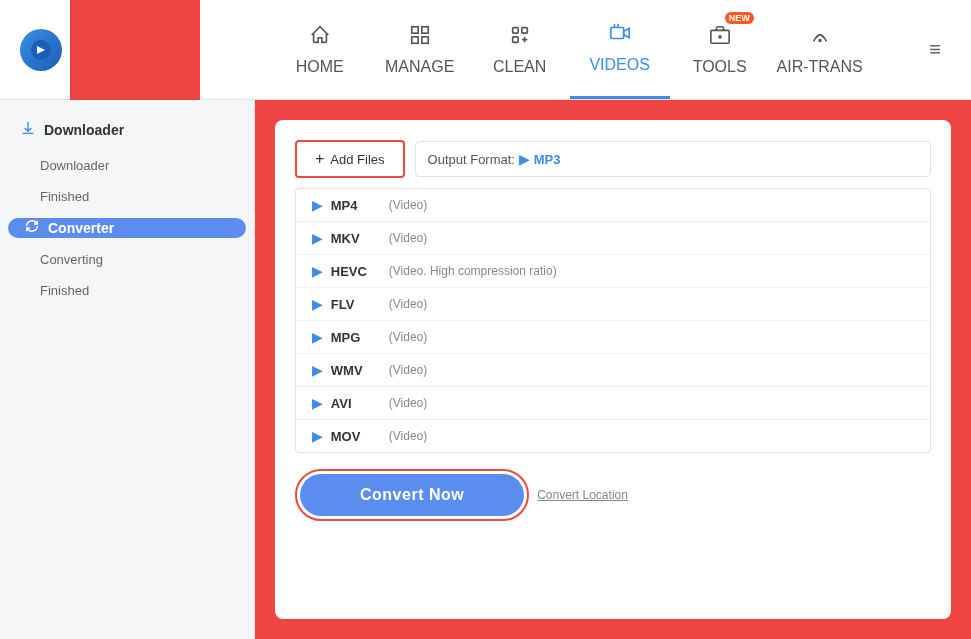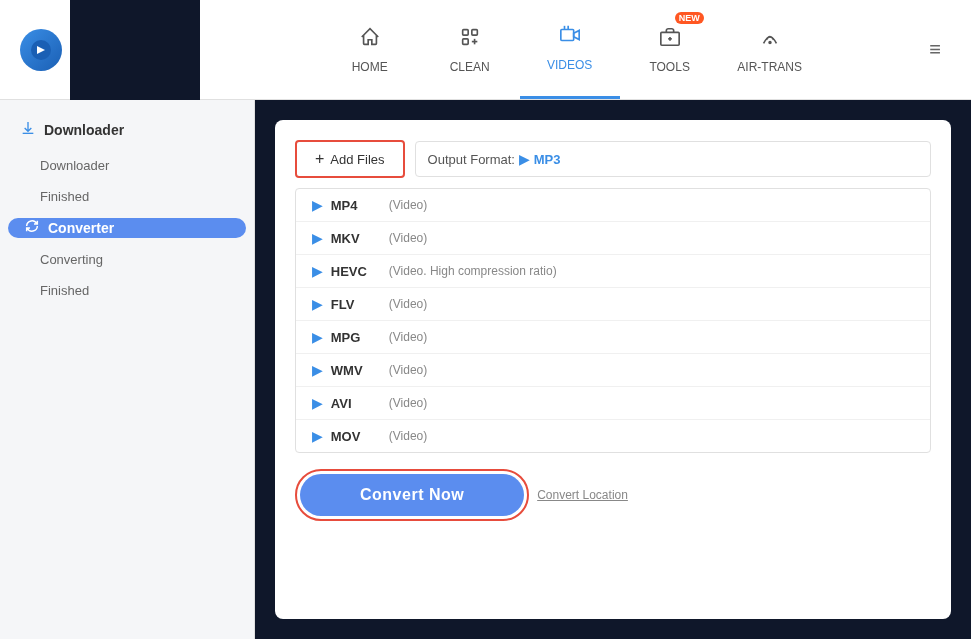--- a/index.html
+++ b/index.html
@@ -51,21 +51,21 @@
       width: 100px;
       height: 100%;
       cursor: pointer;
       position: relative;
       color: #555;
       gap: 6px;
       text-decoration: none;
     }
     .nav-tab.active { color: #3a8ee6; border-bottom: 3px solid #3a8ee6; }
     .nav-tab .tab-icon { font-size: 22px; }
-    .nav-tab .tab-label { font-size: 12px; font-weight: 500; }
+    .nav-tab .tab-label { font-size: 16px; font-weight: 500; }
     .nav-badge {
       position: absolute;
       top: 12px; right: 16px;
       background: #ff5722;
       color: #fff;
       font-size: 9px;
       padding: 1px 4px;
       border-radius: 8px;
       font-weight: bold;
     }
@@ -75,21 +75,21 @@
       font-size: 20px;
       cursor: pointer;
       color: #666;
       padding: 0 10px;
     }
 
     
     .main {
       display: flex;
       height: calc(639px - 100px);
-      background: #0f172a;
+      background: #ef4444;
     }
 
     
     .sidebar {
       width: 255px;
       background: #f5f6f8;
       border-right: 1px solid #e0e0e0;
       padding-top: 10px;
       flex-shrink: 0;
     }
@@ -256,20 +256,31 @@
 
   <nav class="nav-tabs">
     <a class="nav-tab">
       <span class="tab-icon">
         <svg width="22" height="22" viewBox="0 0 24 24" fill="none" stroke="currentColor" stroke-width="1.8">
           <path d="M3 12L12 3l9 9"></path>
           <path d="M5 10v9a1 1 0 001 1h4v-5h4v5h4a1 1 0 001-1v-9"></path>
         </svg>
       </span>
       <span class="tab-label">HOME</span>
+    </a>
+    <a class="nav-tab">
+      <span class="tab-icon">
+        <svg width="22" height="22" viewBox="0 0 24 24" fill="none" stroke="currentColor" stroke-width="1.8">
+          <rect x="3" y="3" width="7" height="7"></rect>
+            <rect x="14" y="3" width="7" height="7"></rect>
+          <rect x="3" y="14" width="7" height="7"></rect>
+            <rect x="14" y="14" width="7" height="7"></rect>
+        </svg>
+      </span>
+      <span class="tab-label">MANAGE</span>
     </a>
     <a class="nav-tab">
       <span class="tab-icon">
         <svg width="22" height="22" viewBox="0 0 24 24" fill="none" stroke="currentColor" stroke-width="1.8">
           <rect x="4" y="4" width="6" height="6" rx="1"></rect>
           <rect x="14" y="4" width="6" height="6" rx="1"></rect>
           <rect x="4" y="14" width="6" height="6" rx="1"></rect>
           <line x1="14" y1="17" x2="20" y2="17"></line>
             <line x1="17" y1="14" x2="17" y2="20"></line>
         </svg>

